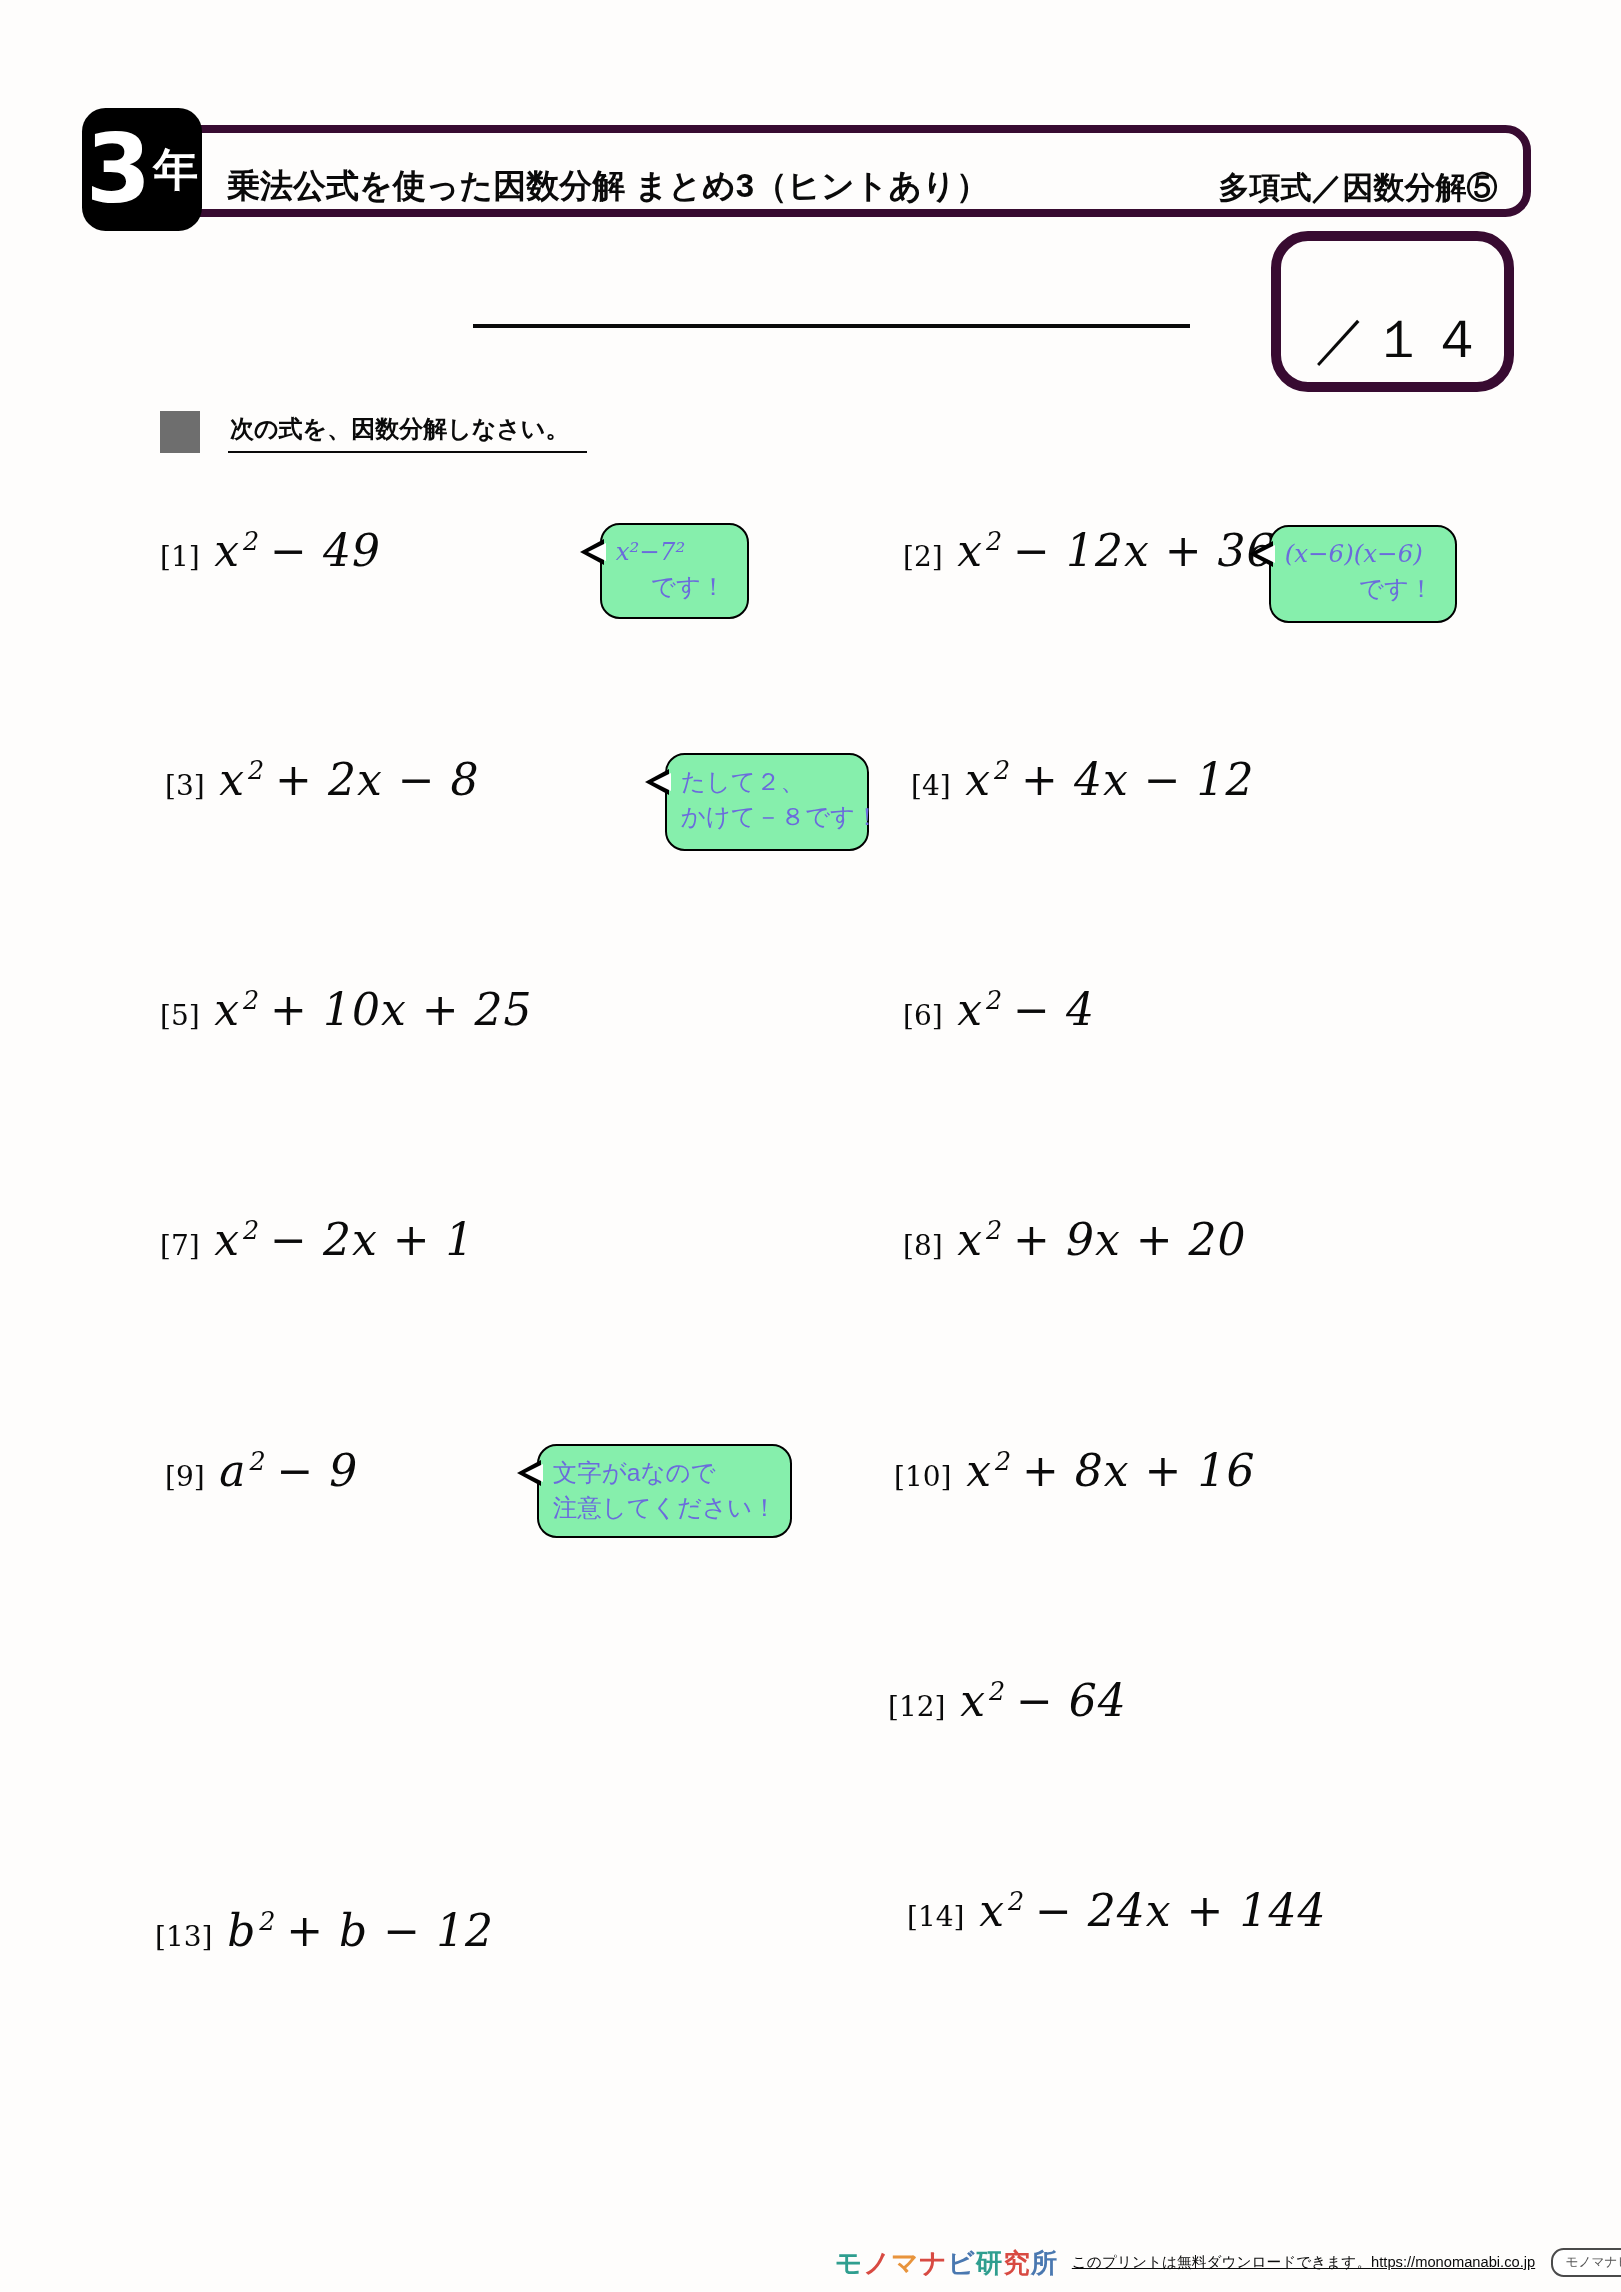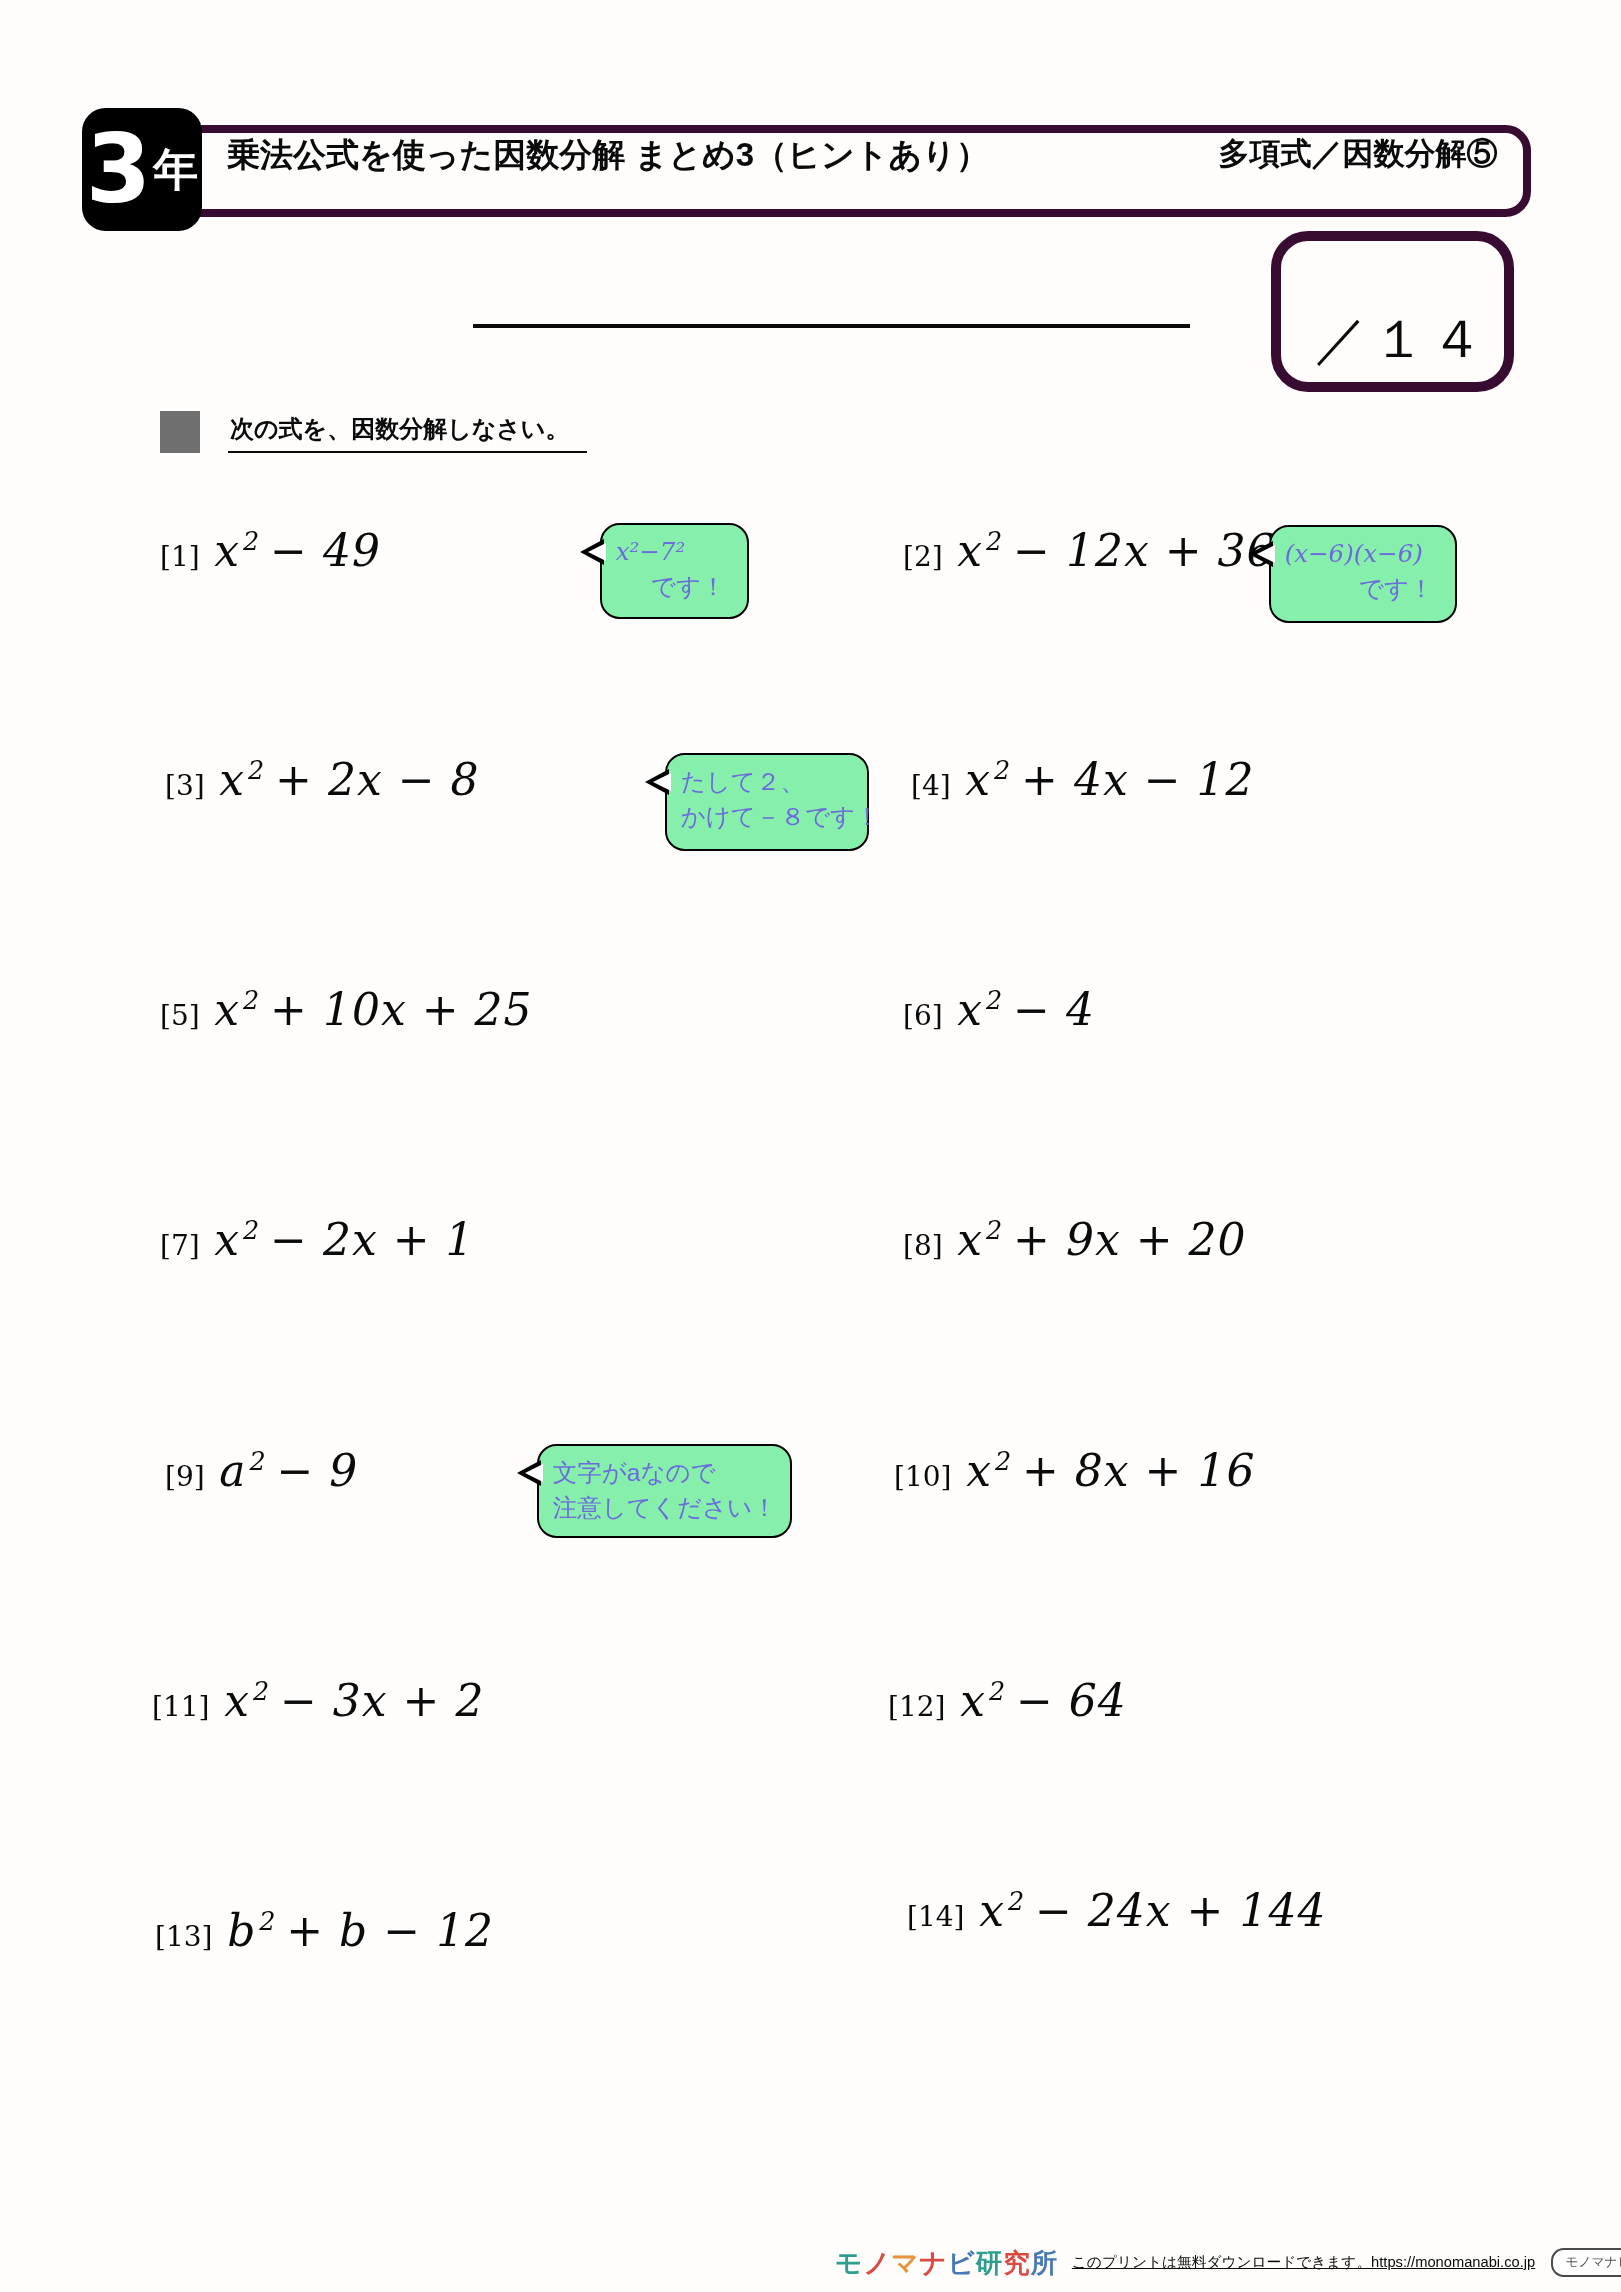--- a/index.html
+++ b/index.html
@@ -12,21 +12,21 @@
   .grade-badge {
     position:absolute; left:82px; top:108px; width:120px; height:123px;
     background:#000; border-radius:23.5px; color:#fff; z-index:3;
     display:flex; align-items:center; justify-content:center; gap:2px;
   }
   .grade-badge .num { font-size:94px; font-weight:bold; line-height:1; font-family:"DejaVu Sans",sans-serif; }
   .grade-badge .suf { font-size:45px; font-weight:bold; line-height:1; }
   .hbar {
     position:absolute; left:125px; top:125px; width:1406px; height:92px;
     border:8.8px solid var(--accent,#380b31); border-radius:25.5px; box-sizing:border-box;
-    display:flex; align-items:flex-start; z-index:1; background:#fefdfc;
+    display:flex; align-items:flex-end; z-index:1; background:#fefdfc;
   }
   .hbar .title { margin-left:94px; font-size:33px; font-weight:bold; white-space:nowrap; }
   .hbar .cat { margin-left:auto; margin-right:25.5px; font-size:31px; font-weight:bold; white-space:nowrap; }
   
   .name-line { position:absolute; left:545px; top:278px; font-size:34px; font-weight:bold; letter-spacing:2px; white-space:nowrap; }
   .name-rule { position:absolute; left:473px; top:324px; width:717px; height:3.9px; background:#0a0a0a; }
   .score-box {
     position:absolute; left:1271px; top:231px; width:243px; height:161px;
     border:10.8px solid var(--accent,#380b31); border-radius:37px; box-sizing:border-box;
     display:flex; align-items:flex-end; justify-content:flex-end; padding:0 15.7px 5.9px 0;
@@ -136,24 +136,20 @@
     <span class="expr"><i>x</i><sup>2</sup><span>+ 9x + 20</span></span>
   </div>
   <div class="prob p9">
     <span class="lbl">[9]</span>
     <span class="expr"><i>a</i><sup>2</sup><span>− 9</span></span>
   </div>
   <div class="prob p10">
     <span class="lbl">[10]</span>
     <span class="expr"><i>x</i><sup>2</sup><span>+ 8x + 16</span></span>
   </div>
-  <div class="prob p11">
-    <span class="lbl">[11]</span>
-    <span class="expr"><i>x</i><sup>2</sup><span>− 3x + 2</span></span>
-  </div>
   <div class="prob p12">
     <span class="lbl">[12]</span>
     <span class="expr"><i>x</i><sup>2</sup><span>− 64</span></span>
   </div>
   <div class="prob p13">
     <span class="lbl">[13]</span>
     <span class="expr"><i>b</i><sup>2</sup><span>+ b − 12</span></span>
   </div>
   <div class="prob p14">
     <span class="lbl">[14]</span>

